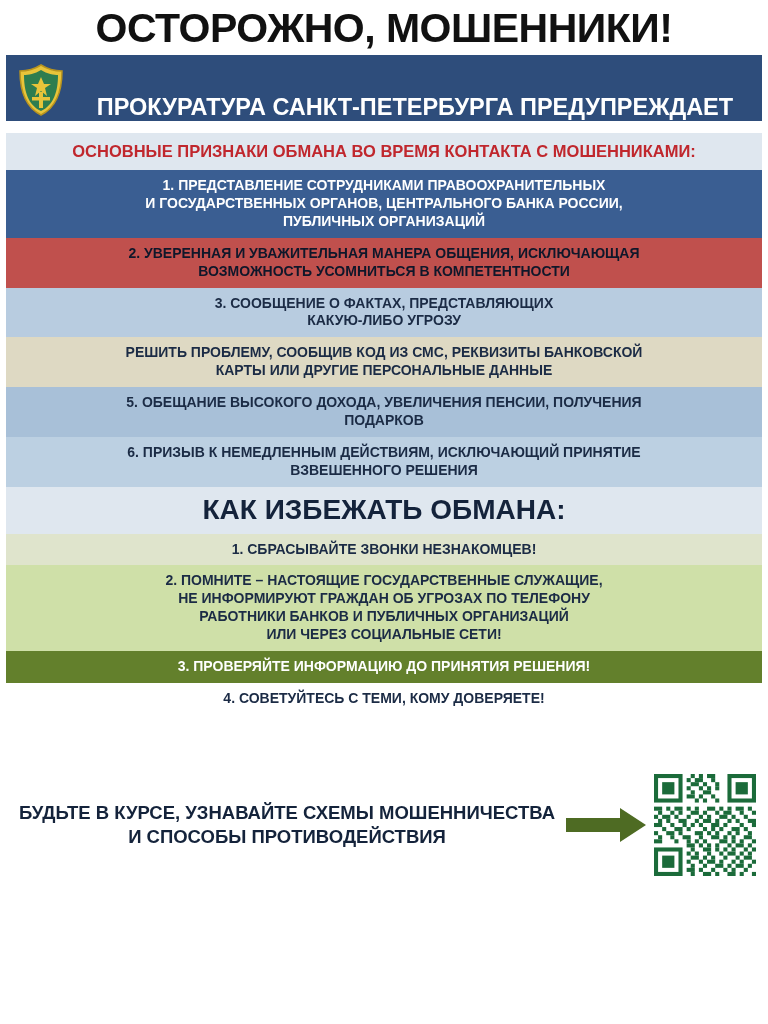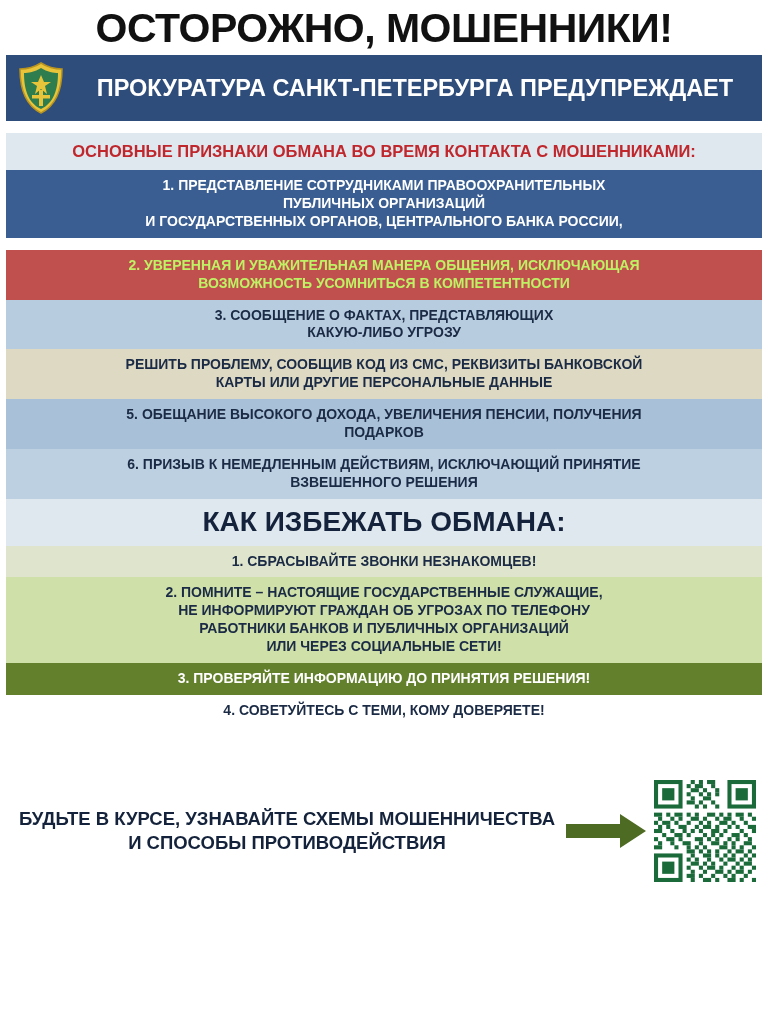--- a/index.html
+++ b/index.html
@@ -28,21 +28,21 @@
     font-weight: bold;
     color: #111111;
     letter-spacing: -0.5px;
     padding: 8px 0 6px 0;
     line-height: 1;
     white-space: nowrap;
   }
   .header-band {
     background: #2e4d7b;
     display: flex;
-    align-items: center;
+    align-items: flex-end;
     height: 66px;
     margin: 0 6px;
     padding: 0;
   }
   .emblem {
     width: 62px;
     height: 62px;
     margin-left: 4px;
     margin-right: 6px;
     flex: 0 0 auto;
@@ -81,22 +81,21 @@
     padding: 7px 14px;
     font-size: 14px;
     box-sizing: border-box;
   }
   .row.blue-dark {
     background: #3a5e92;
     color: #ffffff;
   }
   .row.red {
     background: #c0504d;
-    color: #bef264;
-    margin-top: 12px;
+    color: #0f172a;
   }
   .row.blue-light {
     background: #b8cce0;
     color: #1b2b45;
   }
   .row.beige {
     background: #ded9c3;
     color: #1b2b45;
   }
   .row.blue-mid {
@@ -209,22 +208,22 @@
     </div>
     <div class="header-text">ПРОКУРАТУРА САНКТ-ПЕТЕРБУРГА ПРЕДУПРЕЖДАЕТ</div>
   </div>
 
   <div class="gap"></div>
 
   <div class="section-head">ОСНОВНЫЕ ПРИЗНАКИ ОБМАНА ВО ВРЕМЯ КОНТАКТА С МОШЕННИКАМИ:</div>
 
   <div class="row blue-dark">
     <span class="line">1. ПРЕДСТАВЛЕНИЕ СОТРУДНИКАМИ ПРАВООХРАНИТЕЛЬНЫХ</span>
+    <span class="line">И ГОСУДАРСТВЕННЫХ ОРГАНОВ, ЦЕНТРАЛЬНОГО БАНКА РОССИИ,</span>
     <span class="line">ПУБЛИЧНЫХ ОРГАНИЗАЦИЙ</span>
-    <span class="line">И ГОСУДАРСТВЕННЫХ ОРГАНОВ, ЦЕНТРАЛЬНОГО БАНКА РОССИИ,</span>
   </div>
 
   <div class="row red">
     <span class="line">2. УВЕРЕННАЯ И УВАЖИТЕЛЬНАЯ МАНЕРА ОБЩЕНИЯ, ИСКЛЮЧАЮЩАЯ</span>
     <span class="line">ВОЗМОЖНОСТЬ УСОМНИТЬСЯ В КОМПЕТЕНТНОСТИ</span>
   </div>
 
   <div class="row blue-light">
     <span class="line">3. СООБЩЕНИЕ О ФАКТАХ, ПРЕДСТАВЛЯЮЩИХ</span>
     <span class="line">КАКУЮ-ЛИБО УГРОЗУ</span>

